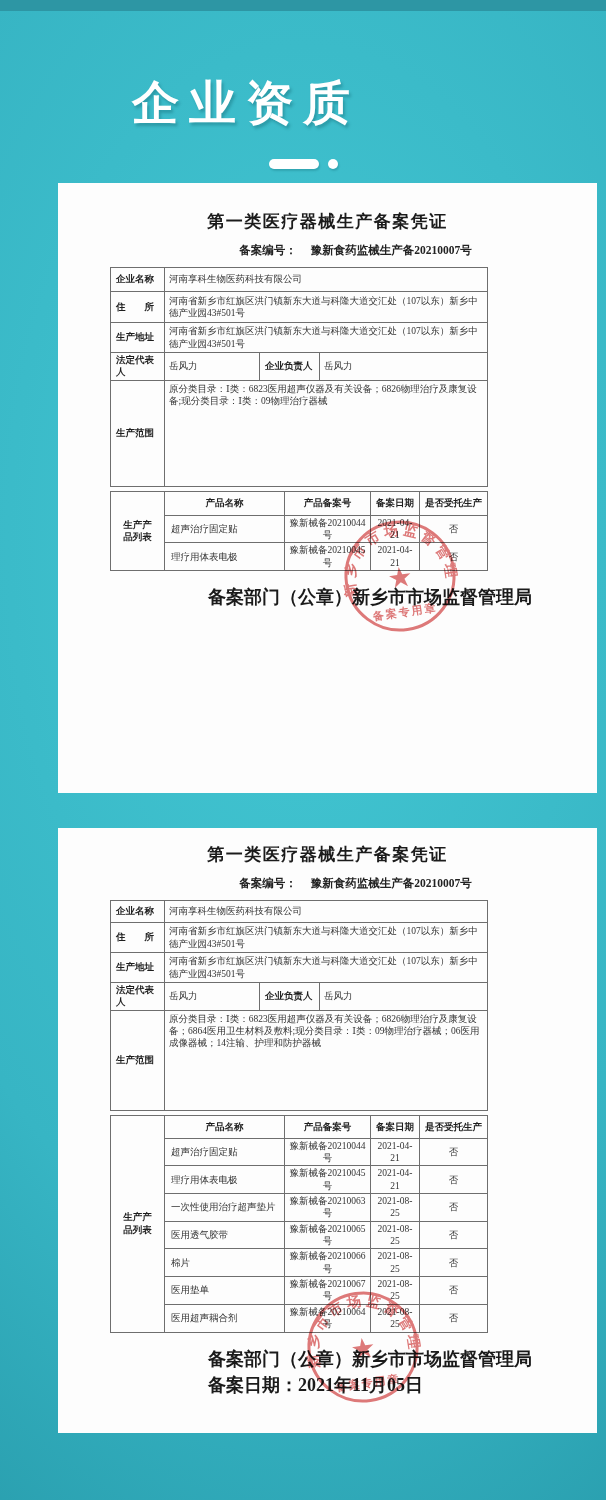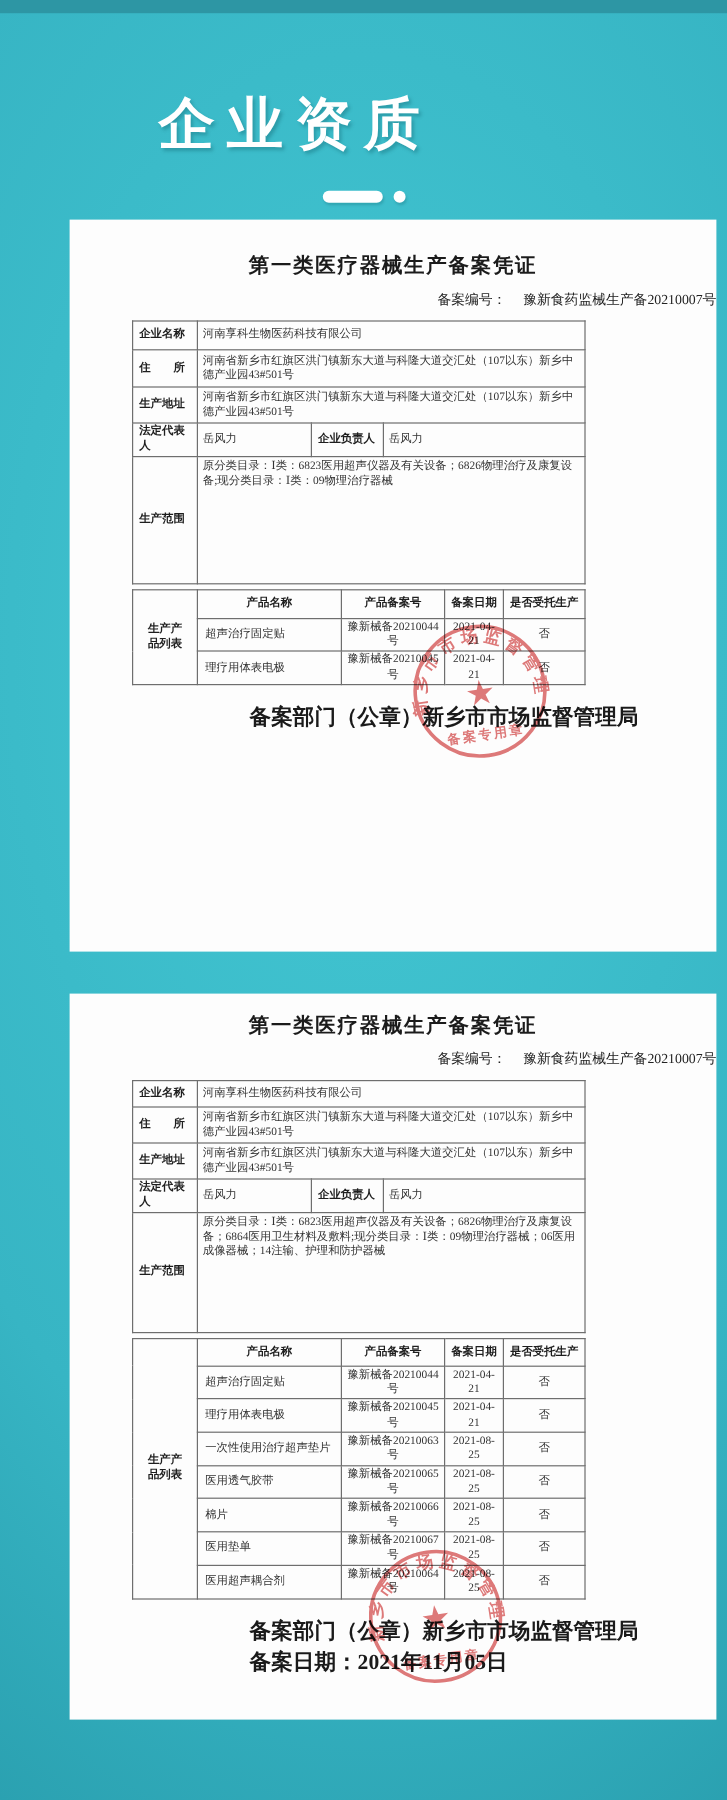--- a/index.html
+++ b/index.html
@@ -14,21 +14,21 @@
     font-size:47px;letter-spacing:10px;color:#ffffff;text-shadow:2px 3px 3px rgba(0,70,80,.28);}
   .dash-dot{position:absolute;top:159px;left:0;width:606px;display:flex;justify-content:center;align-items:center;gap:9px;}
   .dash-dot .bar{width:50px;height:10px;border-radius:6px;background:#ffffff;box-shadow:1px 2px 2px rgba(0,70,80,.2);}
   .dash-dot .dot{width:10px;height:10px;border-radius:50%;background:#ffffff;box-shadow:1px 2px 2px rgba(0,70,80,.2);}
 
   .cert-card{position:absolute;left:58px;width:539px;background:#fdfdfd;color:#262626;}
   .card1{top:183px;height:610px;padding-top:28px;box-sizing:border-box;}
   .card2{top:828px;height:605px;padding-top:16px;box-sizing:border-box;}
 
   .doc-title{margin:0;text-align:center;font-size:17px;font-weight:bold;color:#1b1b1b;letter-spacing:1.5px;line-height:22px;}
-  .reg-line{margin-top:10px;text-align:right;font-size:11.5px;font-weight:normal;color:#222;padding-left:56px;line-height:15px;}
+  .reg-line{margin-top:10px;text-align:center;font-size:11.5px;font-weight:bold;color:#222;padding-left:56px;line-height:15px;}
   .reg-line .reg-no{margin-left:14px;}
 
   table{border-collapse:collapse;table-layout:fixed;}
   .info-table,.prod-table{margin-left:52px;width:378px;font-size:9.5px;color:#333;}
   .info-table{margin-top:9px;}
   .prod-table{margin-top:4px;}
   td,th{border:1px solid #6e6e6e;padding:1px 4px;line-height:1.3;overflow:hidden;}
   .lbl{font-weight:bold;color:#1e1e1e;padding-left:5px;}
   .scope{vertical-align:top;padding-top:2px;}
   .side-lbl{font-weight:bold;text-align:center;color:#1e1e1e;padding:0 12px;}

